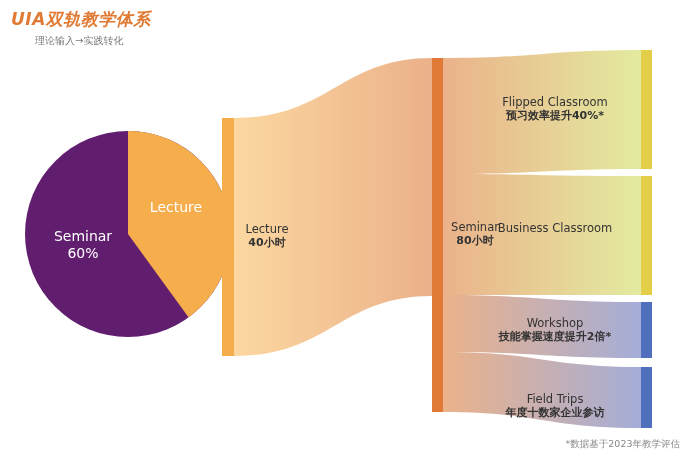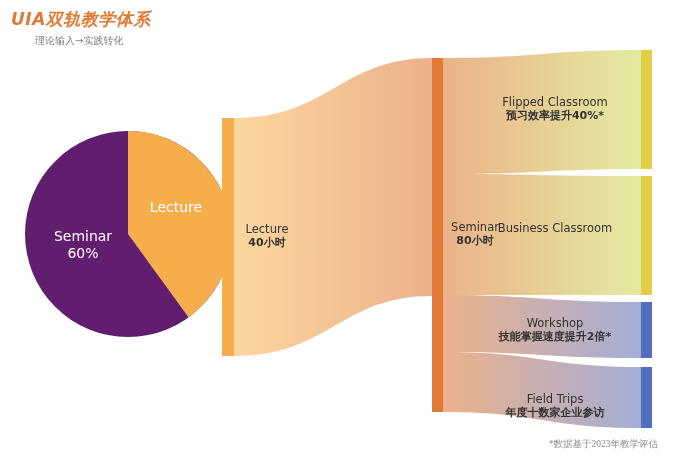--- a/index.html
+++ b/index.html
@@ -6,21 +6,21 @@
   body{width:682px;height:461px;position:relative;overflow:hidden;font-family:"DejaVu Sans","Liberation Sans",sans-serif;}
   .title{position:absolute;left:11px;top:8px;font-size:17px;font-weight:bold;color:#e07b35;letter-spacing:0.5px;font-style:italic;}
   .subtitle{position:absolute;left:11px;top:34px;font-size:10px;color:#7a7a7a;margin-left:24px;}
   svg.chart{position:absolute;left:0;top:0;}
   .lbl{position:absolute;font-size:11.5px;line-height:14px;color:#333;}
   .lbl .en{display:block;}
   .lbl .zh{display:block;font-weight:bold;font-size:11px;}
   .pie-lbl{position:absolute;color:#fff;font-size:14px;line-height:17px;text-align:center;}
   .right{text-align:center;}
   .center{text-align:center;}
-  .footnote{position:absolute;right:24px;top:438px;font-size:9.5px;color:#888;font-family:Liberation Serif, serif;}
+  .footnote{position:absolute;right:2px;top:438px;font-size:9.5px;color:#888;}
 </style>
 </head>
 <body>
 
 <div class="title">UIA双轨教学体系</div>
 <div class="subtitle">理论输入→实践转化</div>
 
 <svg class="chart" width="682" height="461" viewBox="0 0 682 461">
   <defs>
     <linearGradient id="gLS" x1="0" x2="1" y1="0" y2="0">

